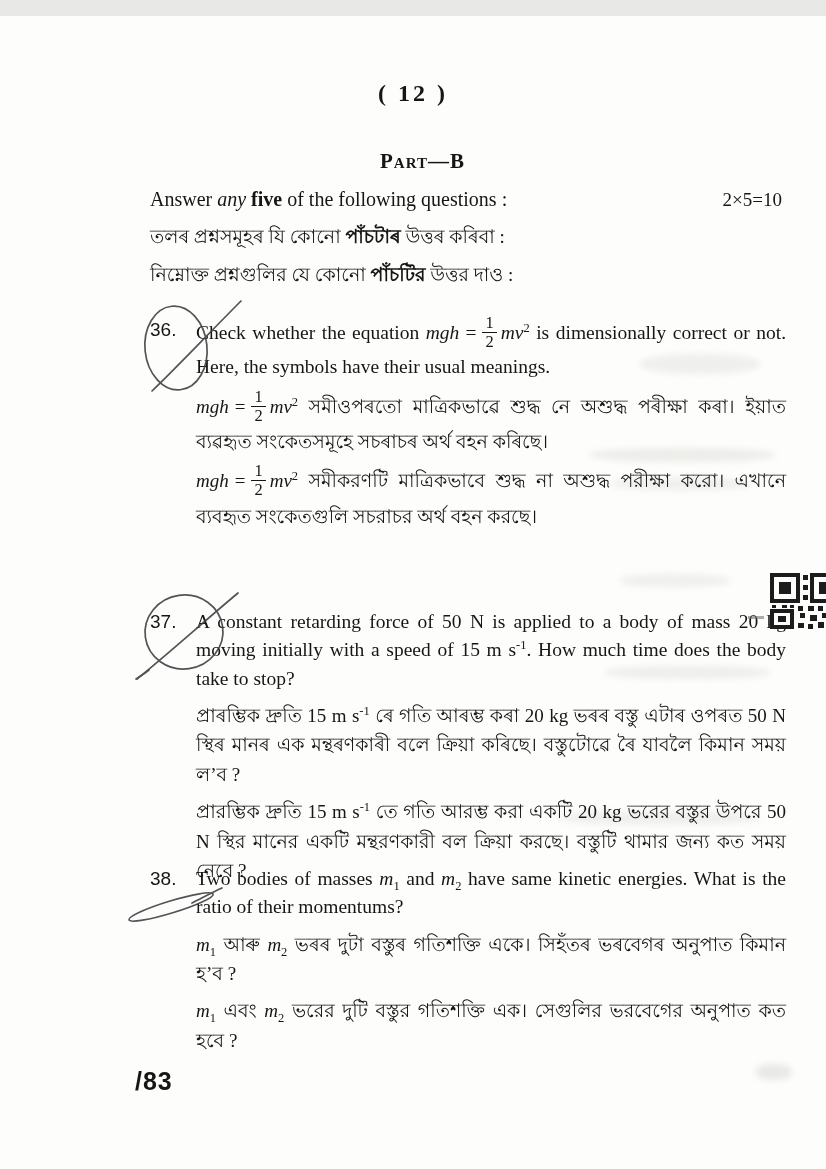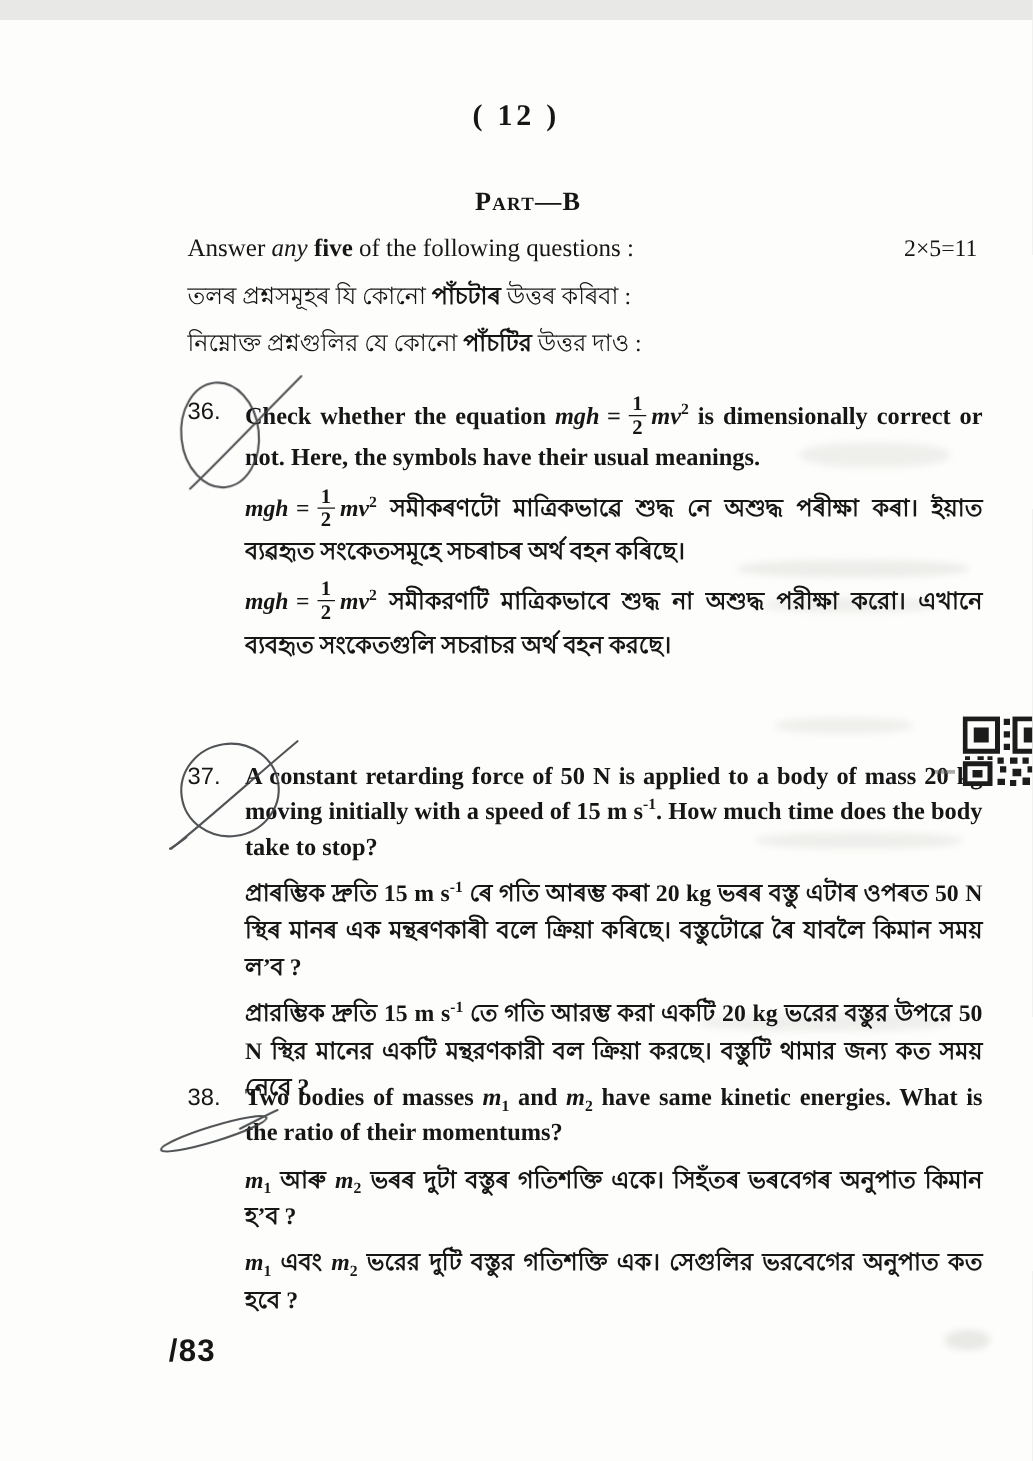--- a/index.html
+++ b/index.html
@@ -16,21 +16,21 @@
     align-items:baseline;font-size:20px;gap:34px;}
   .instr-as{top:206px;left:150px;right:44px;font-size:19px;}
   .instr-bn{top:244px;left:150px;right:44px;font-size:19px;}
   .marks{font-size:19px;}
   .q{left:150px;right:40px;display:flex;}
   .q36{top:300px;}
   .q37{top:592px;}
   .q38{top:849px;}
   .qnum{width:46px;flex:none;font-family:"Liberation Sans","DejaVu Sans",sans-serif;
     font-weight:normal;font-size:19px;padding-top:3px;}
-  .qbody{flex:1;min-width:0;font-weight:bold;}
+  .qbody{flex:1;min-width:0;}
   .qbody p{margin:0 0 8px 0;text-align:justify;}
   .en{font-size:19.5px;line-height:1.45;}
   .indic{font-size:19px;line-height:1.55;}
   em{font-style:italic;}
   b,.bold{font-weight:bold;}
   sup{font-size:12.5px;vertical-align:super;line-height:0;}
   sub{font-size:12.5px;vertical-align:sub;line-height:0;}
   .math{white-space:nowrap;}
   .math .eqs{margin:0 6px;}
   .math .rhs{margin-left:4px;}
@@ -56,30 +56,30 @@
   <div class="smudge" style="left:620px;top:558px;width:110px;height:13px;opacity:.12"></div>
   <div class="smudge" style="left:605px;top:650px;width:165px;height:13px;opacity:.13"></div>
   <div class="smudge" style="left:560px;top:795px;width:200px;height:14px;opacity:.12"></div>
   <div class="smudge" style="left:756px;top:1048px;width:36px;height:16px;opacity:.18"></div>
 
   <div class="abs pageno">( 12 )</div>
   <div class="abs part-title">Part—B</div>
 
   <div class="abs instr-row">
     <div><span>Answer </span><em>any</em><span> </span><b>five</b><span> of the following questions :</span></div>
-    <div class="marks">2×5=11</div>
+    <div class="marks">2×5=10</div>
   </div>
   <div class="abs instr-as"><span>তলৰ প্ৰশ্নসমূহৰ যি কোনো </span><b>পাঁচটাৰ</b><span> উত্তৰ কৰিবা :</span></div>
   <div class="abs instr-bn"><span>নিম্নোক্ত প্রশ্নগুলির যে কোনো </span><b>পাঁচটির</b><span> উত্তর দাও :</span></div>
 
   <div class="abs q q36">
     <div class="qnum">36.</div>
     <div class="qbody">
       <p class="en"><span>Check whether the equation </span><span class="math"><em>mgh</em><span class="eqs">=</span><span class="frac"><span class="num">1</span><span class="den">2</span></span><em class="rhs">mv</em><sup>2</sup></span><span> is dimensionally correct or not. Here, the symbols have their usual meanings.</span></p>
-      <p class="indic"><span class="math"><em>mgh</em><span class="eqs">=</span><span class="frac"><span class="num">1</span><span class="den">2</span></span><em class="rhs">mv</em><sup>2</sup></span><span> সমীকৰণটো মাত্ৰিকভাৱে শুদ্ধ নে অশুদ্ধ পৰীক্ষা কৰা। ইয়াত ব্যৱহৃত সংকেতসমূহে সচৰাচৰ অৰ্থ বহন কৰিছে।</span></p>
+      <p class="indic"><span class="math"><em>mgh</em><span class="eqs">=</span><span class="frac"><span class="num">1</span><span class="den">2</span></span><em class="rhs">mv</em><sup>2</sup></span><span> সমীওপৰতো মাত্ৰিকভাৱে শুদ্ধ নে অশুদ্ধ পৰীক্ষা কৰা। ইয়াত ব্যৱহৃত সংকেতসমূহে সচৰাচৰ অৰ্থ বহন কৰিছে।</span></p>
       <p class="indic"><span class="math"><em>mgh</em><span class="eqs">=</span><span class="frac"><span class="num">1</span><span class="den">2</span></span><em class="rhs">mv</em><sup>2</sup></span><span> সমীকরণটি মাত্রিকভাবে শুদ্ধ না অশুদ্ধ পরীক্ষা করো। এখানে ব্যবহৃত সংকেতগুলি সচরাচর অর্থ বহন করছে।</span></p>
     </div>
   </div>
 
   <div class="abs q q37">
     <div class="qnum">37.</div>
     <div class="qbody">
       <p class="en"><span>A constant retarding force of 50 N is applied to a body of mass 20 kg moving initially with a speed of 15 m s</span><sup>-1</sup><span>. How much time does the body take to stop?</span></p>
       <p class="indic"><span>প্ৰাৰম্ভিক দ্ৰুতি 15 m s</span><sup>-1</sup><span> ৰে গতি আৰম্ভ কৰা 20 kg ভৰৰ বস্তু এটাৰ ওপৰত 50 N স্থিৰ মানৰ এক মন্থৰণকাৰী বলে ক্ৰিয়া কৰিছে। বস্তুটোৱে ৰৈ যাবলৈ কিমান সময় ল’ব ?</span></p>
       <p class="indic"><span>প্রারম্ভিক দ্রুতি 15 m s</span><sup>-1</sup><span> তে গতি আরম্ভ করা একটি 20 kg ভরের বস্তুর উপরে 50 N স্থির মানের একটি মন্থরণকারী বল ক্রিয়া করছে। বস্তুটি থামার জন্য কত সময় নেবে ?</span></p>

